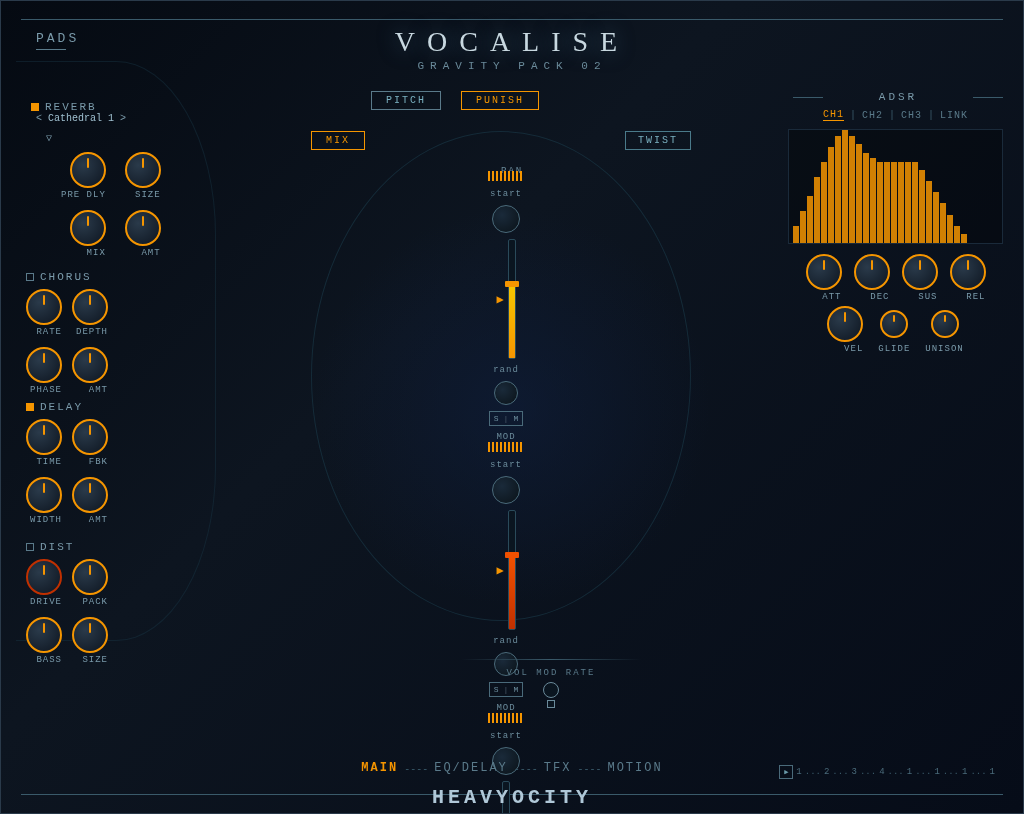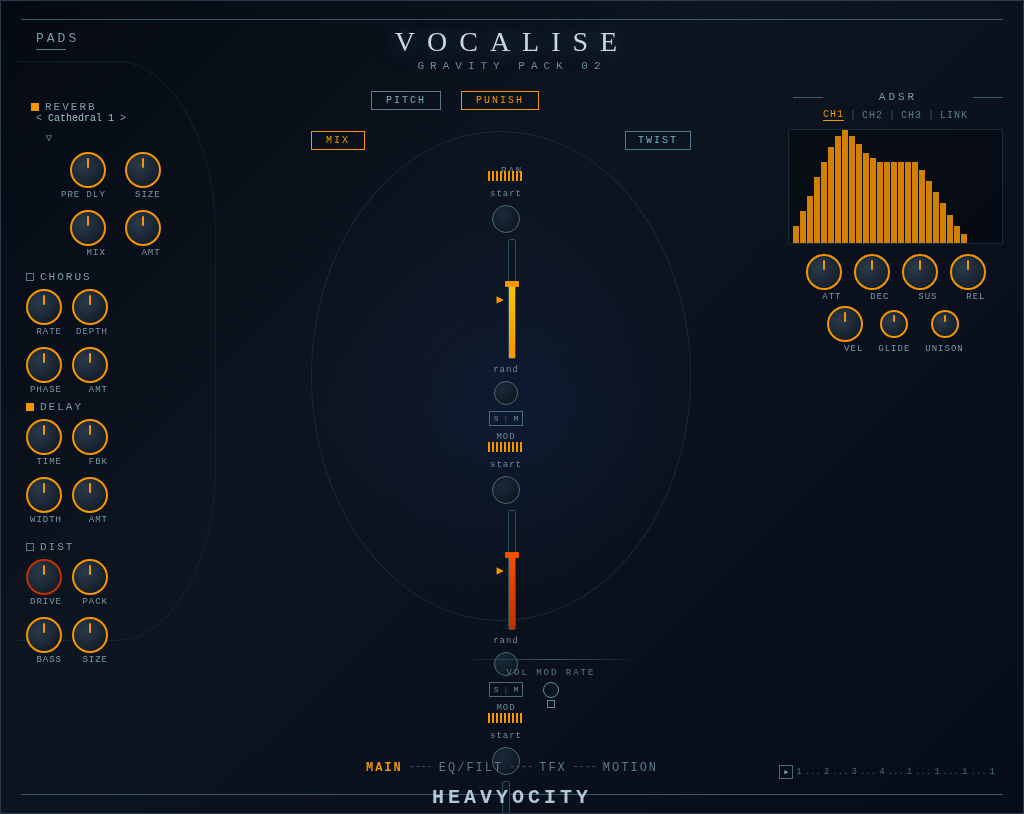--- a/index.html
+++ b/index.html
@@ -504,24 +504,24 @@
         <div class="knob-small"></div>
         <div class="knob-label">GLIDE</div>
       </div>
       <div style="display:flex;flex-direction:column;align-items:center;gap:4px;">
         <div class="knob-small"></div>
         <div class="knob-label">UNISON</div>
       </div>
     </div>
   </div>
 
-  <div style="position:absolute;bottom:38px;left:50%;transform:translateX(-50%);display:flex;align-items:flex-start;gap:0;">
+  <div style="position:absolute;bottom:38px;left:50%;transform:translateX(-50%);display:flex;align-items:flex-end;gap:0;">
     <span style="font-size:12px;letter-spacing:2px;color:#f59500;cursor:pointer;font-family:'Courier New',monospace;font-weight:bold;">MAIN</span>
     <span style="color:#3a5a6a;font-size:10px;padding:0 6px;">----</span>
-    <span style="font-size:12px;letter-spacing:2px;color:#5a7a8a;cursor:pointer;font-family:'Courier New',monospace;">EQ/FILT</span>
+    <span style="font-size:12px;letter-spacing:2px;color:#5a7a8a;cursor:pointer;font-family:'Courier New',monospace;">EQ/DELAY</span>
     <span style="color:#3a5a6a;font-size:10px;padding:0 6px;">----</span>
     <span style="font-size:12px;letter-spacing:2px;color:#5a7a8a;cursor:pointer;font-family:'Courier New',monospace;">TFX</span>
     <span style="color:#3a5a6a;font-size:10px;padding:0 6px;">----</span>
     <span style="font-size:12px;letter-spacing:2px;color:#5a7a8a;cursor:pointer;font-family:'Courier New',monospace;">MOTION</span>
   </div>
 
   <div style="position:absolute;bottom:4px;left:50%;transform:translateX(-50%);font-size:20px;font-weight:700;color:#b0c8d8;letter-spacing:4px;font-family:'Courier New',monospace;">HEAVYOCITY</div>
 
   <div style="position:absolute;bottom:34px;right:28px;display:flex;align-items:center;gap:3px;">
     <div style="width:14px;height:14px;border:1px solid #4a6a7a;display:flex;align-items:center;justify-content:center;cursor:pointer;">

